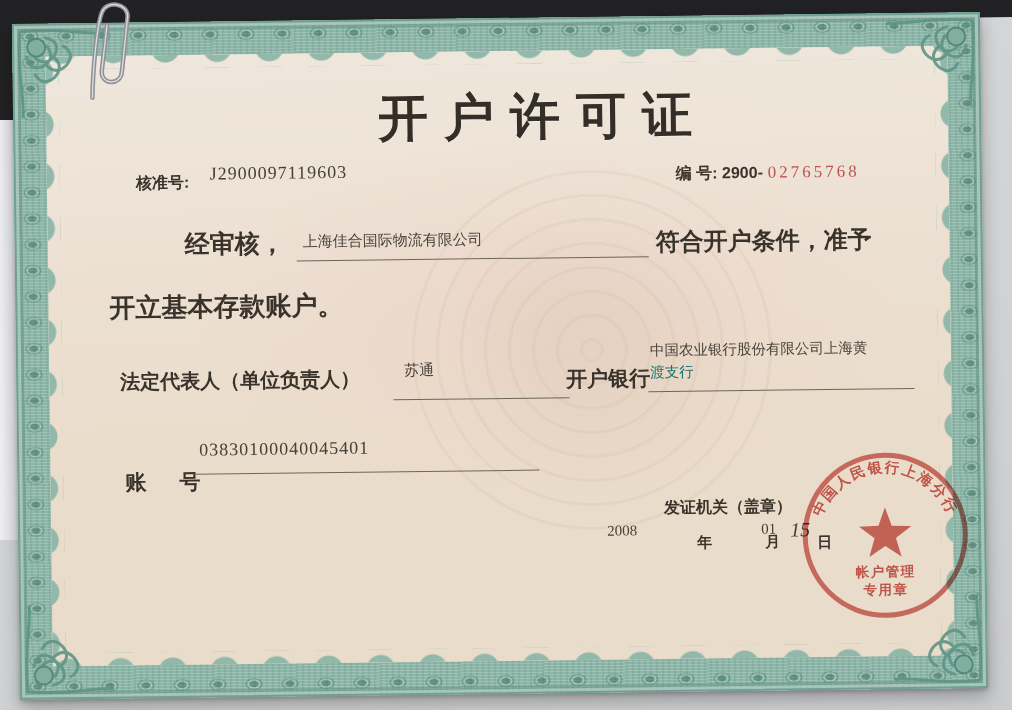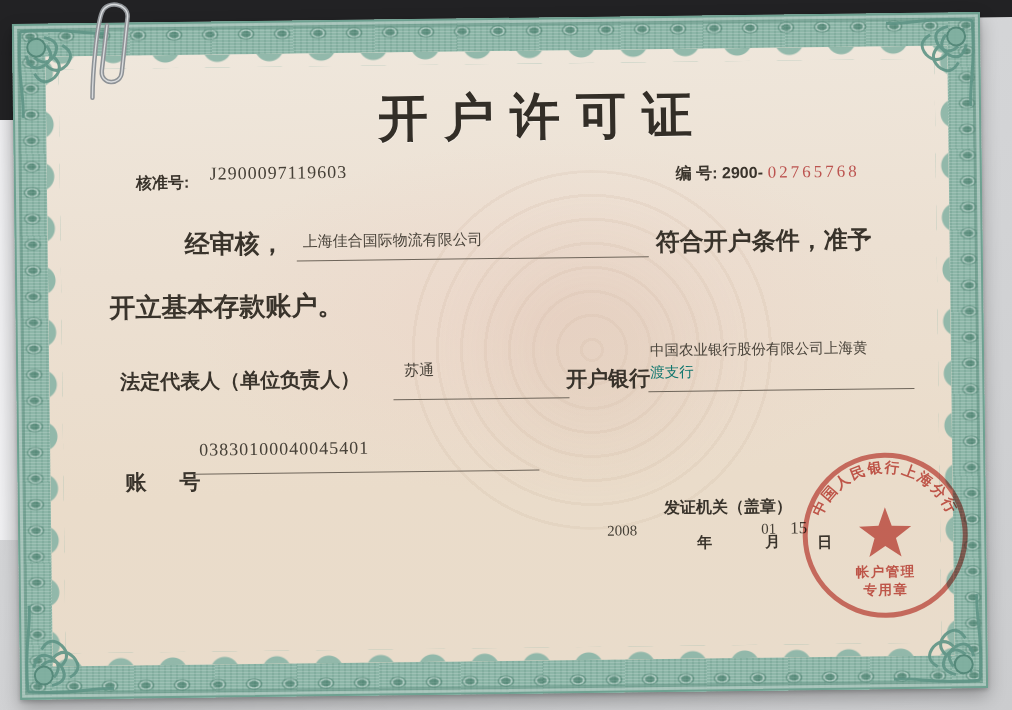--- a/index.html
+++ b/index.html
@@ -187,21 +187,21 @@
 
     <div class="abs lbl" style="left:108px; top:426px; font-size:21px; letter-spacing:6px;margin-top:20px;">账　号</div>
     <div class="abs num" style="left:182px; top:418px; font-size:18px; letter-spacing:1px;">03830100040045401</div>
     <div class="rule" style="left:176px; top:452px; width:346px;"></div>
 
     <div class="abs lbl" style="left:646px; top:482px; font-size:16px;">发证机关（盖章）</div>
     <div class="abs num" style="left:589px; top:506px; font-size:15px;">2008</div>
     <div class="abs lbl" style="left:679px; top:518px; font-size:15px;">年</div>
     <div class="abs num" style="left:711px; top:506px; font-size:15px;margin-left:32px;">01</div>
     <div class="abs lbl" style="left:747px; top:518px; font-size:15px;">月</div>
-    <div class="abs num" style="left:772px; top:504px; font-size:17px;">15</div>
+    <div class="abs num" style="left:772px; top:504px; font-size:20px;font-style:italic;">15</div>
     <div class="abs lbl" style="left:799px; top:519px; font-size:15px;">日</div>
   </div>
 
   <svg class="seal" viewBox="0 0 184 184">
     <defs>
       <path id="sealArc" d="M 26.2 114 A 68 68 0 1 1 157.8 114" fill="none"></path>
     </defs>
     <circle cx="92" cy="92" r="80" fill="none" stroke="#c7463d" stroke-width="5" opacity=".85"></circle>
     <text font-size="14.5" font-weight="bold" fill="#c7463d" letter-spacing="2" font-family="Liberation Sans, sans-serif">
       <textPath href="#sealArc" startOffset="50%" text-anchor="middle">中国人民银行上海分行</textPath>

